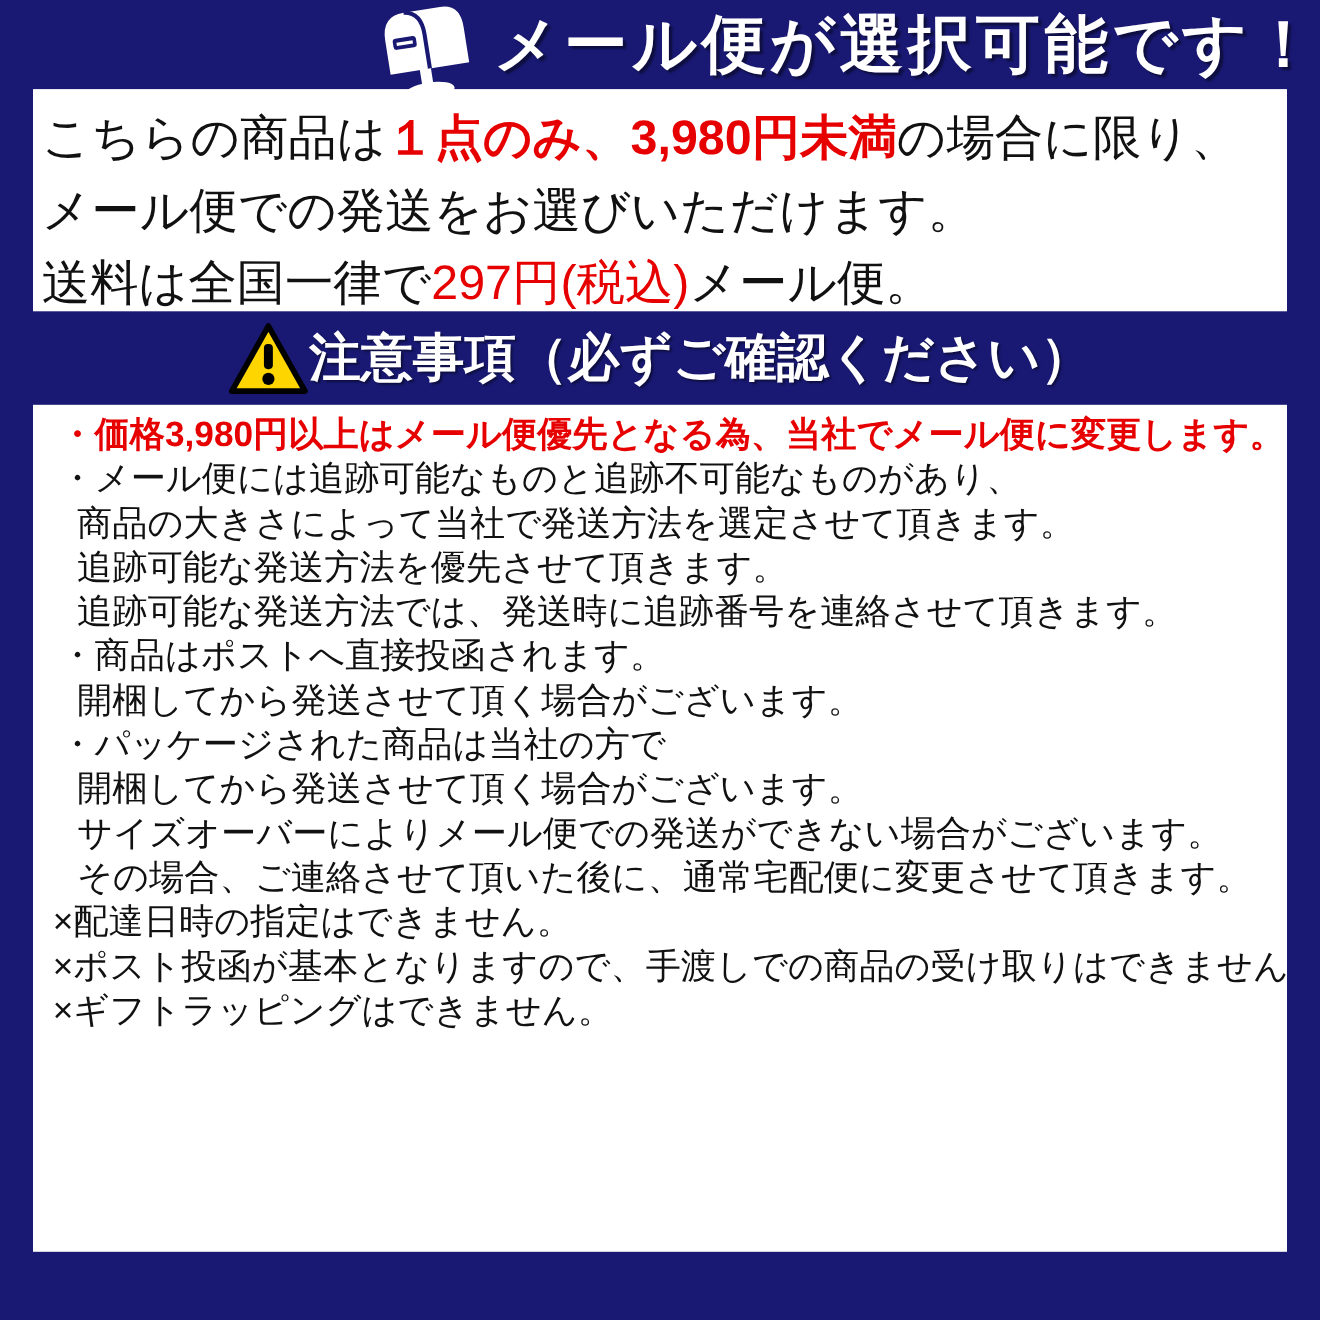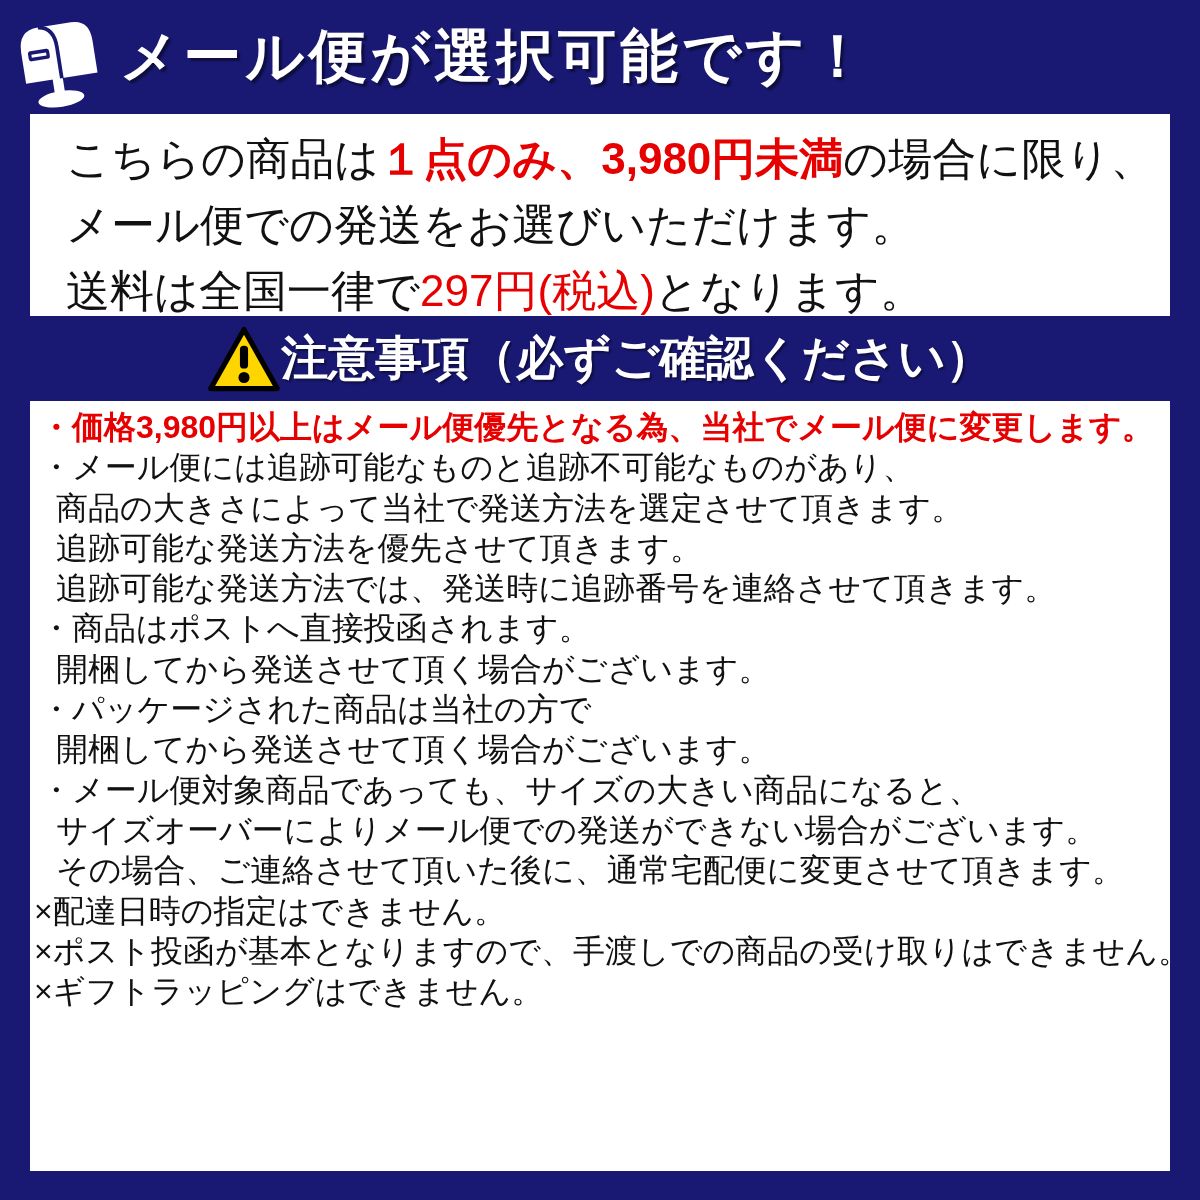--- a/index.html
+++ b/index.html
@@ -12,53 +12,53 @@
   *{box-sizing:border-box;}
   html,body{margin:0;padding:0;}
   body{
     width:1200px;height:1200px;overflow:hidden;
     background:var(--navy);
     font-family:"Liberation Sans","DejaVu Sans",sans-serif;
   }
 
   
   .banner-top{
-    height:114px;
-    display:flex;align-items:center;justify-content:flex-start;gap:14px;
+    height:81px;
+    display:flex;align-items:center;justify-content:flex-end;gap:14px;
   }
   .banner-top h1{
     margin:0;color:#fff;font-size:58px;font-weight:bold;
     letter-spacing:4px;white-space:nowrap;
     text-shadow:3px 3px 2px rgba(0,0,0,0.45);
   }
   .mailbox-wrap svg{width:106px;height:102px;display:block;margin-top:2px;}
 
   
   .panel{background:var(--panel);margin:0 30px;overflow:hidden;}
-  .intro{height:202px;padding:12px 8px 0 36px;}
+  .intro{height:202px;padding:12px 8px 0 8px;}
   .intro-line{
     font-size:44px;line-height:66px;color:var(--ink);white-space:nowrap;
   }
   .seg{color:var(--ink);}
   .seg-red{color:var(--red);}
   .seg-red-bold{color:var(--red);font-weight:bold;}
 
   
   .banner-notice{
     height:85px;
     display:flex;align-items:center;justify-content:center;
   }
   .banner-notice h2{
     margin:0;color:#fff;font-size:47px;font-weight:bold;white-space:nowrap;
     text-shadow:2px 2px 2px rgba(0,0,0,0.45);
   }
   .warning-wrap svg{width:74px;height:68px;display:block;}
 
   
-  .notes{height:770px;padding:6px 4px 0 4px;}
+  .notes{height:770px;padding:6px 4px 0 18px;}
   .note-line{
     font-size:32px;line-height:40.3px;color:var(--ink);white-space:nowrap;
   }
   .note-line.bullet{padding-left:6px;}
   .note-line.cont{padding-left:22px;}
   .note-line.cross{padding-left:0;}
   .note-line.red{color:var(--red);font-weight:bold;}
 </style>
 </head>
 <body>
@@ -77,21 +77,21 @@
           <rect x="32.5" y="48" width="16" height="3.2" fill="#ffffff"></rect>
         </g>
       </svg>
     </span>
     <h1>メール便が選択可能です！</h1>
   </header>
 
   <section class="panel intro" id="intro-panel">
       <div class="intro-line"><span class="seg">こちらの商品は</span><span class="seg seg-red-bold">１点のみ、3,980円未満</span><span class="seg">の場合に限り、</span></div>
       <div class="intro-line"><span class="seg">メール便での発送をお選びいただけます。</span></div>
-      <div class="intro-line"><span class="seg">送料は全国一律で</span><span class="seg seg-red">297円(税込)</span><span class="seg">となります。</span></div>
+      <div class="intro-line"><span class="seg">送料は全国一律で</span><span class="seg seg-red">297円(税込)</span><span class="seg">メール便。</span></div>
     </section>
 
   <header class="banner-notice">
     <span class="warning-wrap">
       <svg viewBox="0 0 100 92" aria-hidden="true">
         <path d="M50,6 L95,86 L5,86 Z" fill="#ffd500" stroke="#000000" stroke-width="7" stroke-linejoin="round"></path>
         <rect x="44.5" y="28" width="11" height="31" rx="5" fill="#000000"></rect>
         <circle cx="50" cy="71" r="7.5" fill="#000000"></circle>
       </svg>
     </span>
@@ -101,21 +101,20 @@
   <section class="panel notes" id="notes-panel">
       <div class="note-line bullet red">・価格3,980円以上はメール便優先となる為、当社でメール便に変更します。</div>
       <div class="note-line bullet">・メール便には追跡可能なものと追跡不可能なものがあり、</div>
       <div class="note-line cont">商品の大きさによって当社で発送方法を選定させて頂きます。</div>
       <div class="note-line cont">追跡可能な発送方法を優先させて頂きます。</div>
       <div class="note-line cont">追跡可能な発送方法では、発送時に追跡番号を連絡させて頂きます。</div>
       <div class="note-line bullet">・商品はポストへ直接投函されます。</div>
       <div class="note-line cont">開梱してから発送させて頂く場合がございます。</div>
       <div class="note-line bullet">・パッケージされた商品は当社の方で</div>
       <div class="note-line cont">開梱してから発送させて頂く場合がございます。</div>
-      <div class="note-line bullet">・メール便対象商品であっても、サイズの大きい商品になると、</div>
       <div class="note-line cont">サイズオーバーによりメール便での発送ができない場合がございます。</div>
       <div class="note-line cont">その場合、ご連絡させて頂いた後に、通常宅配便に変更させて頂きます。</div>
       <div class="note-line cross">×配達日時の指定はできません。</div>
       <div class="note-line cross">×ポスト投函が基本となりますので、手渡しでの商品の受け取りはできません。</div>
       <div class="note-line cross">×ギフトラッピングはできません。</div>
     </section>
 
 </div>
 
 </body></html>

